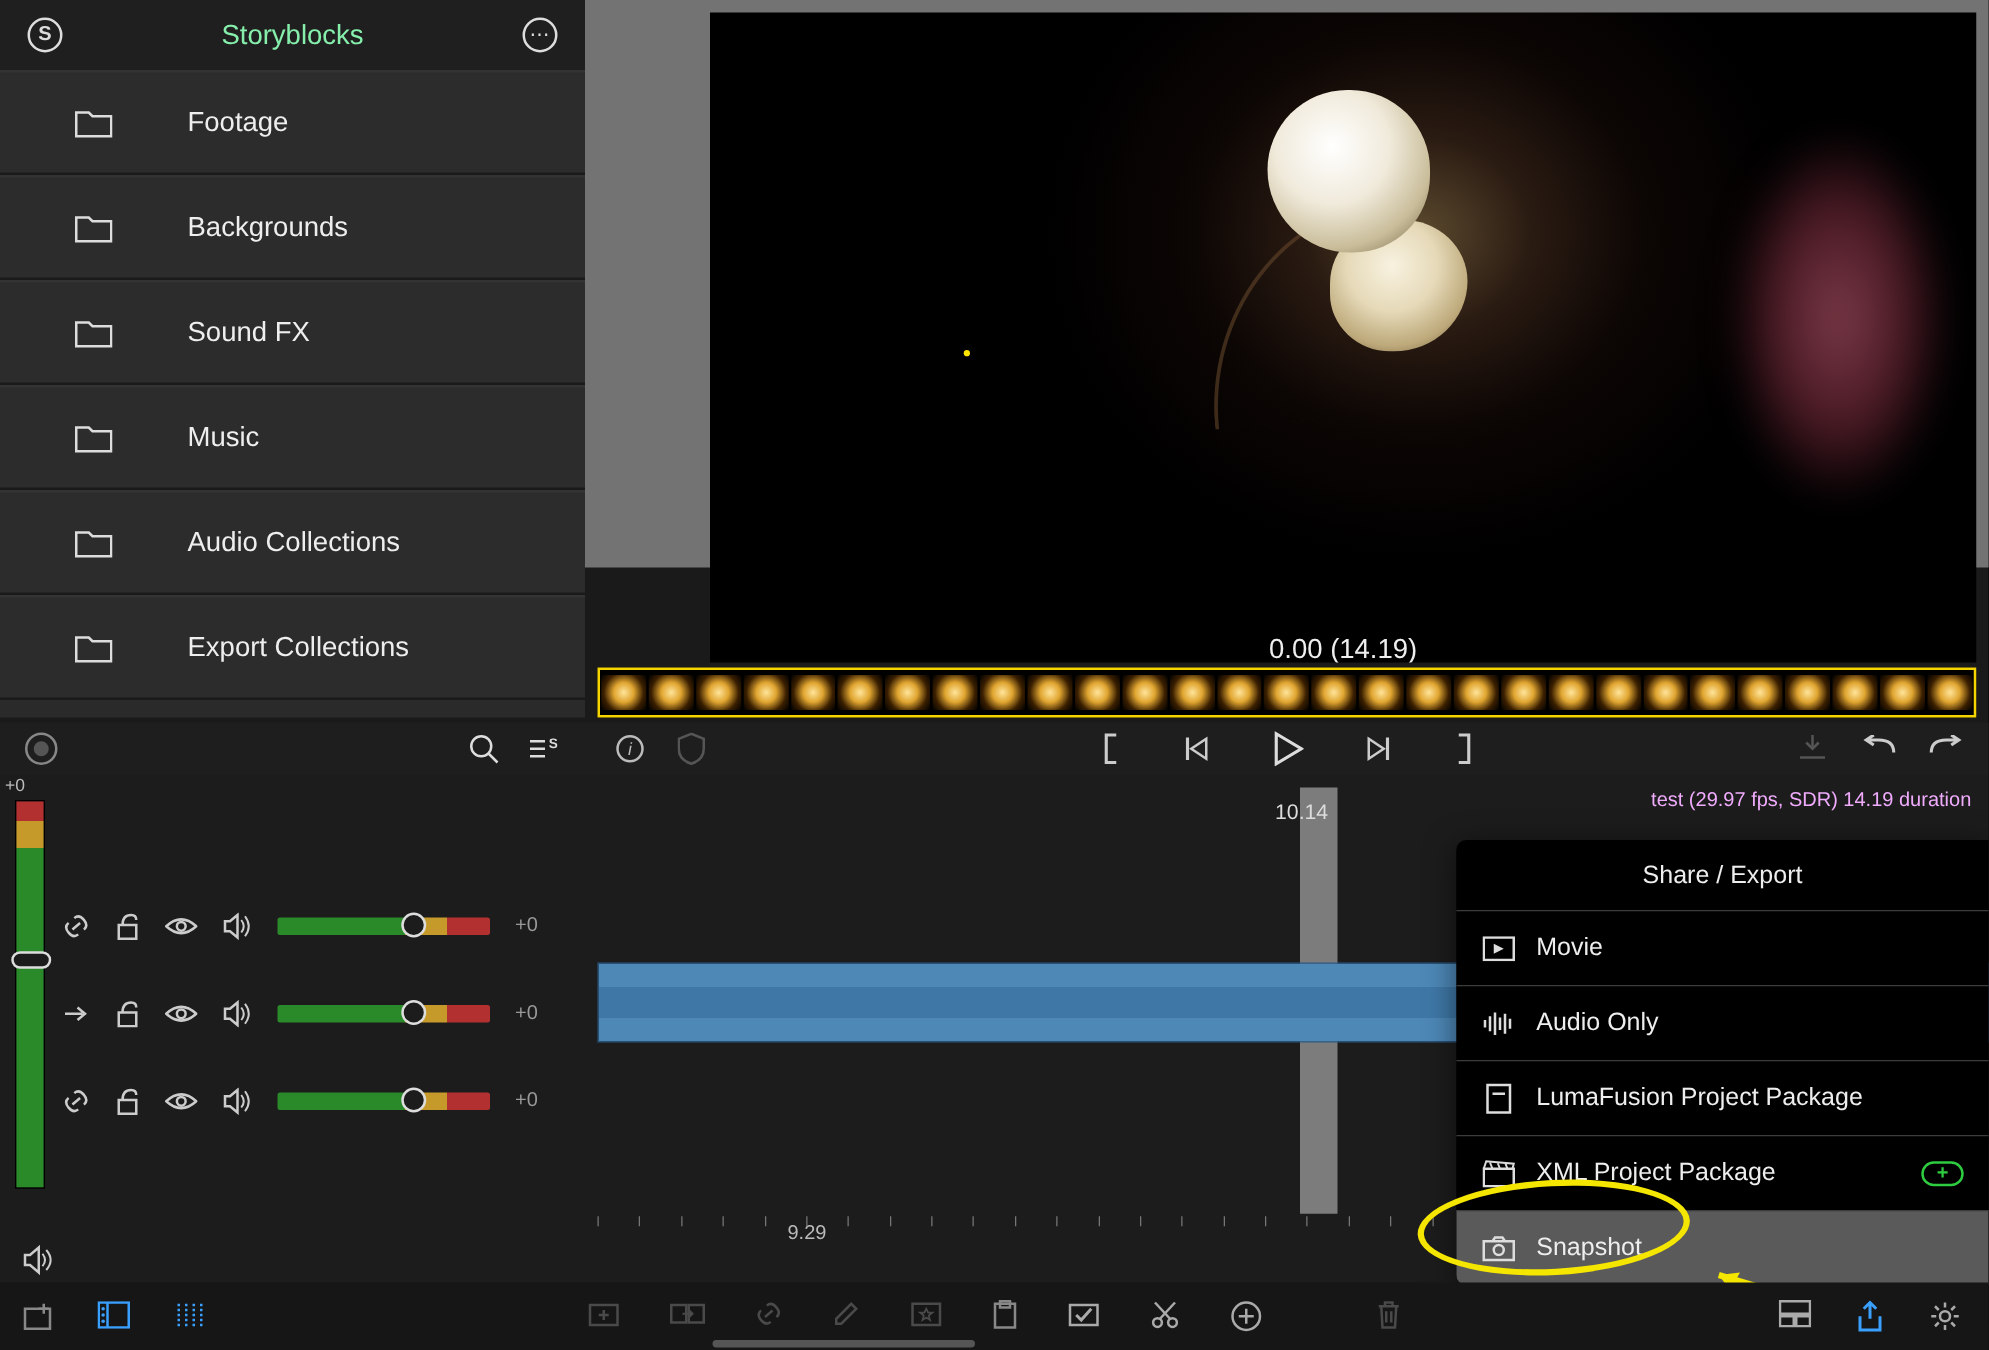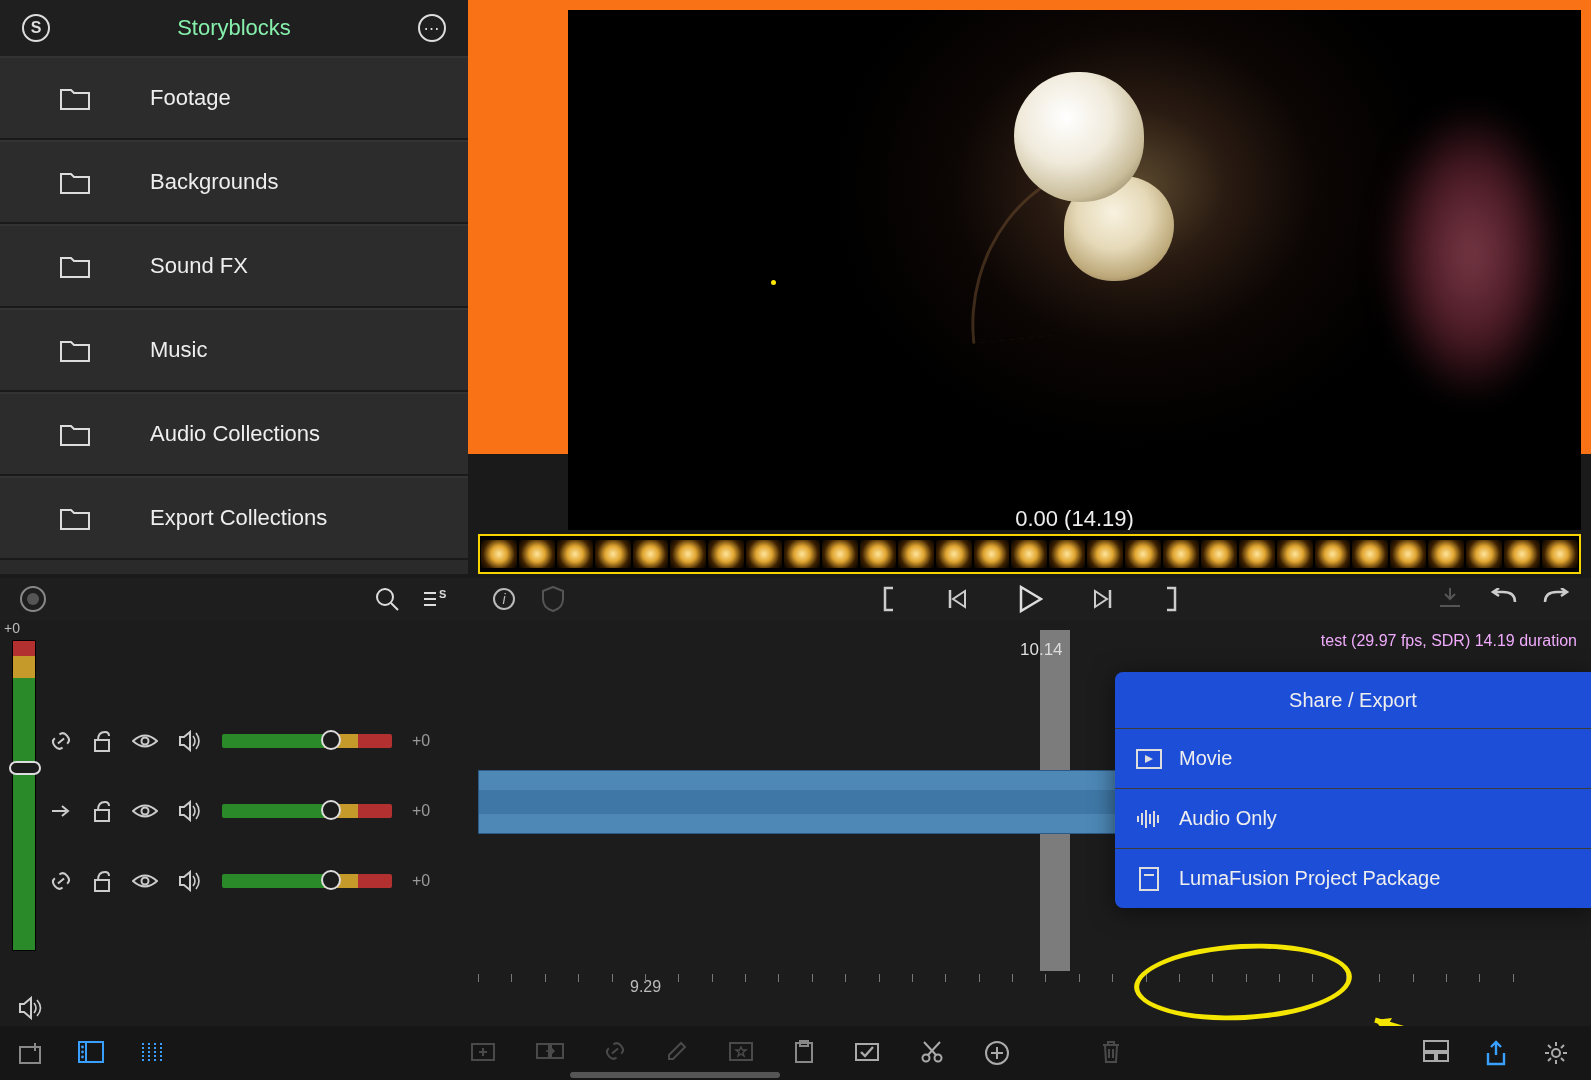--- a/index.html
+++ b/index.html
@@ -12,21 +12,21 @@
 .sidebar-header .s-icon { position: absolute; left: 22px; width: 28px; height: 28px; border-radius: 50%; border: 2px solid #ddd; display: flex; align-items: center; justify-content: center; font-weight: bold; font-size: 16px; color: #ddd; }
 .sidebar-header .title { width: 100%; text-align: center; font-size: 22px; color: #86efac; }
 .sidebar-header .more-icon { position: absolute; right: 22px; width: 28px; height: 28px; border: 2px solid #ddd; border-radius: 50%; display: flex; align-items: center; justify-content: center; color: #ddd; font-size: 16px; letter-spacing: 1px; }
 .sidebar-list { }
 .sidebar-item { height: 84px; display: flex; align-items: center; padding-left: 60px; border-bottom: 2px solid #1a1a1a; border-top: 2px solid #333; background: #2c2c2c; cursor: pointer; }
 .sidebar-item .folder-icon { margin-right: 60px; }
 .sidebar-item .label { font-size: 22px; color: #eee; }
 .folder-icon svg { width: 30px; height: 26px; }
 
 
-.preview { position: absolute; left: 468px; top: 0; right: 0; height: 454px; background: #f97316; }
+.preview { position: absolute; left: 468px; top: 0; right: 0; height: 454px; background: #737373; }
 .preview-canvas { position: absolute; left: 100px; top: 10px; right: 10px; height: 520px; background: radial-gradient(ellipse 300px 260px at 56% 34%, #5c4a2e 0%, #2a1b12 30%, #0c0604 60%, #000 100%); overflow: hidden; }
 .flower { position: absolute; left: 44%; top: 12%; width: 130px; height: 130px; background: radial-gradient(circle at 40% 35%, #fff 0%, #f0eadb 40%, #c9bd9a 70%, #6b5a3a 100%); border-radius: 50% 50% 48% 52%; filter: blur(.5px); }
 .flower2 { position: absolute; left: 49%; top: 32%; width: 110px; height: 105px; background: radial-gradient(circle at 45% 35%, #f8f2e0 0%, #e5d9b8 40%, #bda97a 70%, #5a4528 100%); border-radius: 50% 48% 55% 45%; filter: blur(.6px); }
 .stem { position: absolute; left: 39%; top: 30%; width: 160px; height: 170px; border-left: 3px solid #6a4a2c; border-top: 3px solid #6a4a2c; border-radius: 100% 0 0 0; transform: rotate(-6deg); opacity: .55; }
 .blur-right { position: absolute; right: 2%; top: 18%; width: 180px; height: 300px; background: radial-gradient(ellipse, #7a3a48 0%, #4a1a24 40%, transparent 70%); filter: blur(14px); }
 .dot { position: absolute; left: 20%; top: 52%; width: 5px; height: 5px; background: #ffe600; border-radius: 50%; }
 .preview-time { position: absolute; bottom: -2px; left: 0; right: 0; text-align: center; font-size: 22px; color: #eee; pointer-events: none; }
 
 
 .filmstrip { position: absolute; left: 478px; top: 534px; right: 10px; height: 40px; border: 2px solid #f5d400; background: #000; display: flex; align-items: center; overflow: hidden; }
@@ -67,21 +67,21 @@
 
 .project-info { position: absolute; right: 14px; top: 12px; font-size: 16px; color: #f0abfc; }
 
 .speaker-bl { position: absolute; left: 18px; bottom: 6px; color: #ccc; }
 
 
 .ticks { position: absolute; left: 478px; right: 0; bottom: 44px; height: 14px; }
 .ticks span { display: inline-block; width: 3%; height: 8px; border-left: 1px solid #777; }
 
 
-.popover { position: absolute; right: 0; top: 672px; width: 476px; background: #1d4ed8; border-radius: 8px 0 0 8px; overflow: hidden; box-shadow: 0 4px 24px rgba(0,0,0,.5); }
+.popover { position: absolute; right: 0; top: 672px; width: 426px; background: #000000; border-radius: 8px 0 0 8px; overflow: hidden; box-shadow: 0 4px 24px rgba(0,0,0,.5); }
 .popover-title { height: 56px; display: flex; align-items: center; justify-content: center; font-size: 20px; color: #eee; }
 .popover-item { height: 60px; display: flex; align-items: center; padding: 0 20px; border-top: 1px solid #3c3c3c; cursor: pointer; font-size: 20px; color: #eee; gap: 16px; }
 .popover-item.highlight { background: #5a5a5a; }
 .popover-item .pi-icon { width: 28px; display: flex; justify-content: center; }
 .pill-plus { margin-left: auto; width: 34px; height: 20px; border: 2px solid #2ecc40; border-radius: 12px; display: flex; align-items: center; justify-content: center; color: #2ecc40; font-size: 16px; font-weight: bold; }
 
 .annot-ellipse { position: absolute; left: 1134px; top: 944px; width: 218px; height: 76px; border: 5px solid #f5e600; border-radius: 50%; transform: rotate(-3deg); pointer-events: none; }
 .annot-arrow { position: absolute; left: 1360px; top: 1010px; width: 170px; height: 60px; pointer-events: none; }
 
 
@@ -428,20 +428,40 @@
     </div>
     <div class="popover-item">
       <span class="pi-icon">
           <svg width="22" height="26" viewBox="0 0 22 26">
             <rect x="2" y="2" width="18" height="22" fill="none" stroke="#ddd" stroke-width="2"></rect>
             <line x1="6" y1="9" x2="16" y2="9" stroke="#ddd" stroke-width="2"></line>
           </svg>
         </span>
       <span>LumaFusion Project Package</span>
     </div>
+    <div class="popover-item">
+      <span class="pi-icon">
+          <svg width="26" height="22" viewBox="0 0 26 22">
+            <rect x="1" y="7" width="24" height="14" fill="none" stroke="#ddd" stroke-width="2"></rect>
+            <path d="M1 7 L3 1 L25 3 L24 7 M6 2 L8 7 M12 2 L14 7 M18 2 L20 7" fill="none" stroke="#ddd" stroke-width="1.6"></path>
+          </svg>
+        </span>
+      <span>XML Project Package</span>
+      <span class="pill-plus">+</span>
+    </div>
+    <div class="popover-item highlight">
+      <span class="pi-icon">
+          <svg width="28" height="22" viewBox="0 0 28 22">
+            <rect x="2" y="5" width="24" height="15" fill="none" stroke="#ddd" stroke-width="2"></rect>
+            <path d="M9 5 L11 2 L17 2 L19 5" fill="none" stroke="#ddd" stroke-width="2"></path>
+            <circle cx="14" cy="12" r="4" fill="none" stroke="#ddd" stroke-width="2"></circle>
+          </svg>
+        </span>
+      <span>Snapshot</span>
+    </div>
   </div>
 
   <div class="annot-ellipse"></div>
   <svg class="annot-arrow" viewBox="0 0 170 60">
       <path d="M165 55 L15 10" stroke="#f5e600" stroke-width="5" fill="none"></path>
       <path d="M15 10 L32 8 L24 22 Z" fill="#f5e600"></path>
     </svg>
 
   <div class="bottombar">
     <div class="bb-left">

